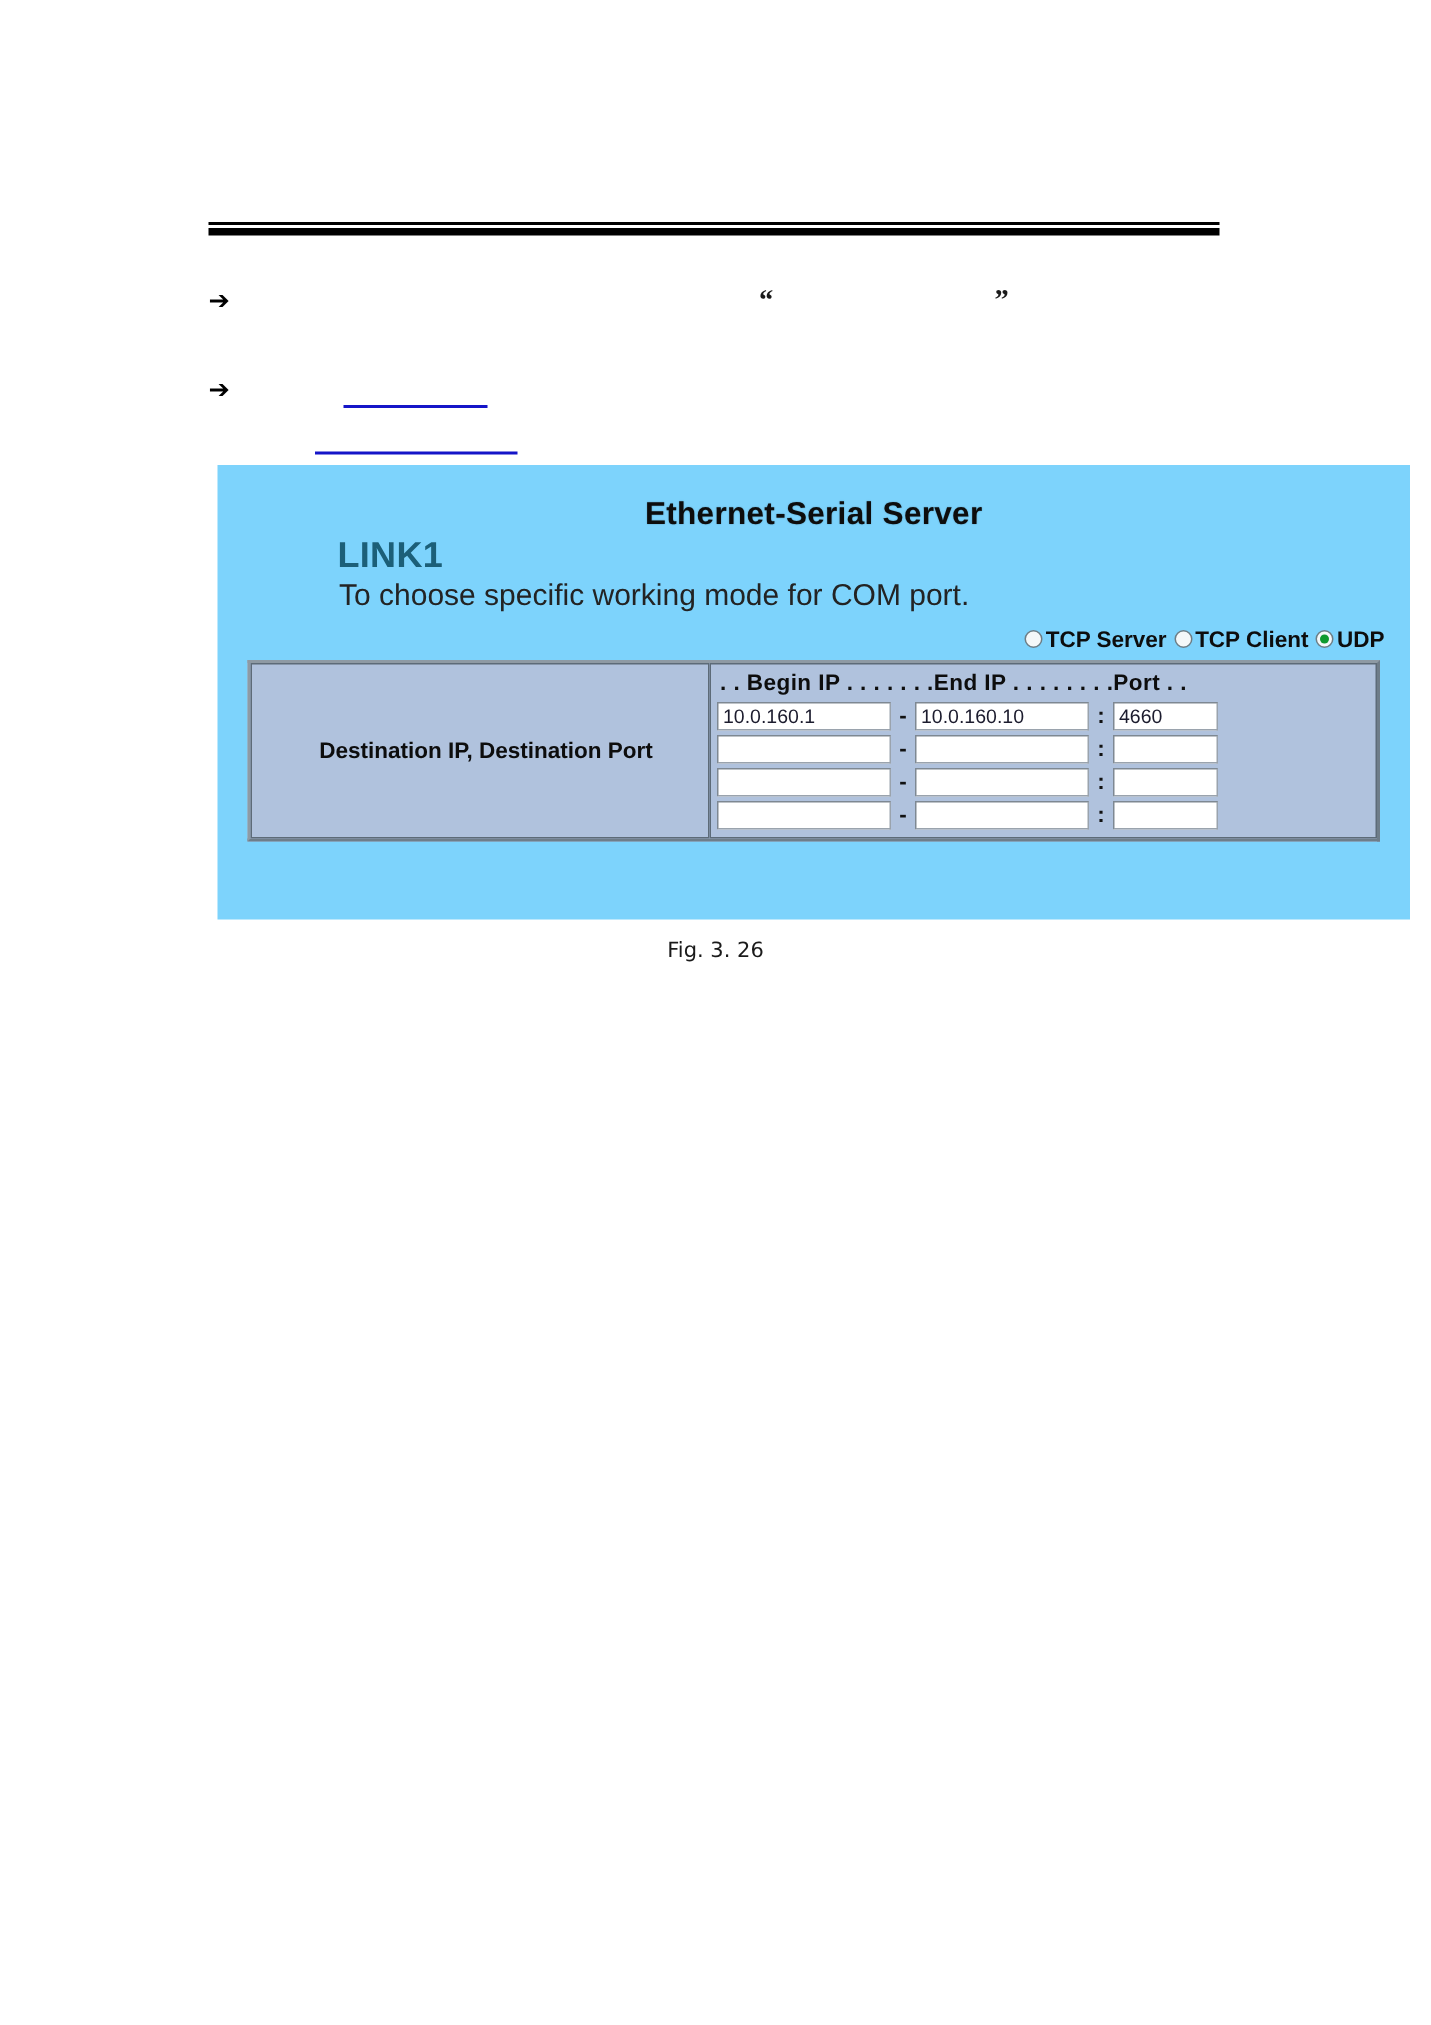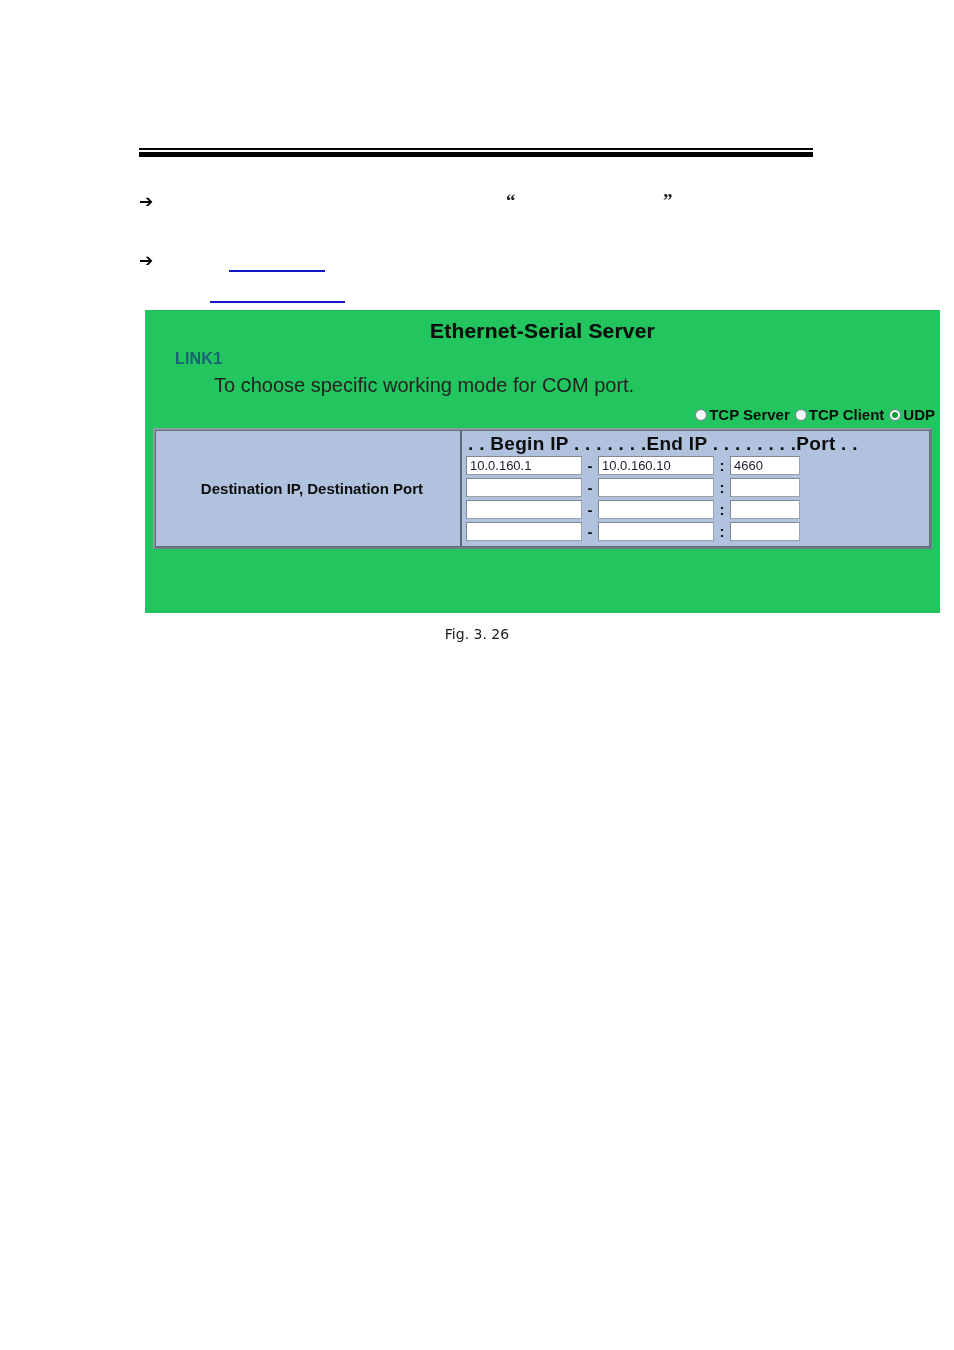--- a/index.html
+++ b/index.html
@@ -86,39 +86,39 @@
   .link-a { left: 229px; top: 252px; width: 96px; }
   .link-b { left: 210px; top: 283px; width: 135px; }
 
   
   .figure-panel {
     position: absolute;
     left: 145px;
     top: 310px;
     width: 795px;
     height: 303px;
-    background: #22c55e;
-    box-sizing: border-box;
-    padding: 0;
+    background: #7dd3fc;
+    box-sizing: border-box;
+    padding: 12px;
   }
 
   .panel-title {
     text-align: center;
     font-size: 21px;
     font-weight: bold;
     color: #0d0d0d;
     letter-spacing: 0.2px;
     padding-top: 7px;
     line-height: 28px;
     text-shadow: 0 0 1px rgba(0,0,0,0.35);
   }
 
   .panel-linkname {
-    margin-left: 30px;
-    font-size: 16px;
+    margin-left: 68px;
+    font-size: 24px;
     font-weight: bold;
     color: #1c5f78;
     line-height: 28px;
     letter-spacing: 0.2px;
   }
 
   .panel-desc {
     margin-left: 69px;
     font-size: 20px;
     color: #232323;
@@ -195,21 +195,21 @@
   }
 
   .cell-fields {
     background: #b0c2dd;
     border: 1px solid #5d6b78;
     vertical-align: top;
     padding: 2px 0 4px 4px;
   }
 
   .col-header {
-    font-size: 19px;
+    font-size: 15px;
     font-weight: bold;
     color: #0d0d0d;
     line-height: 20px;
     padding: 1px 0 2px 2px;
     white-space: nowrap;
     letter-spacing: 0.3px;
   }
 
   .field-row {
     display: flex;

